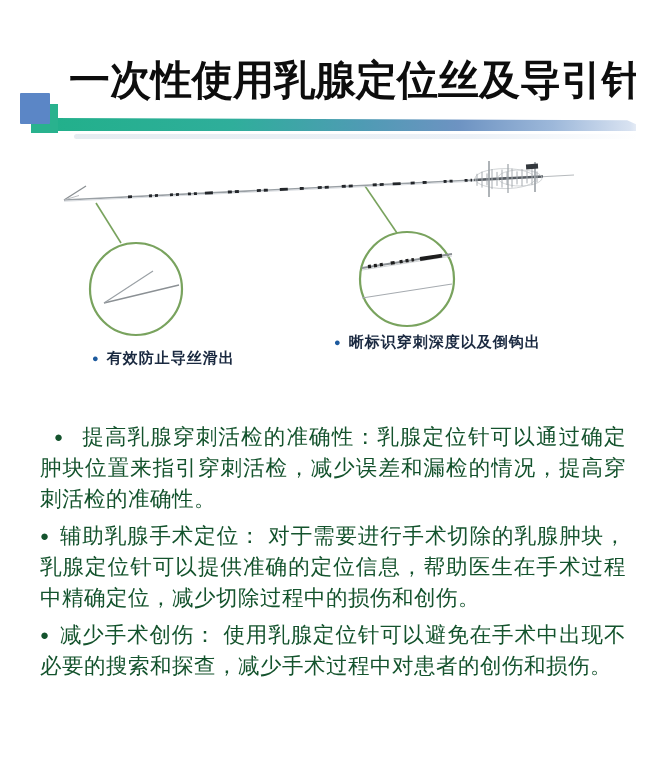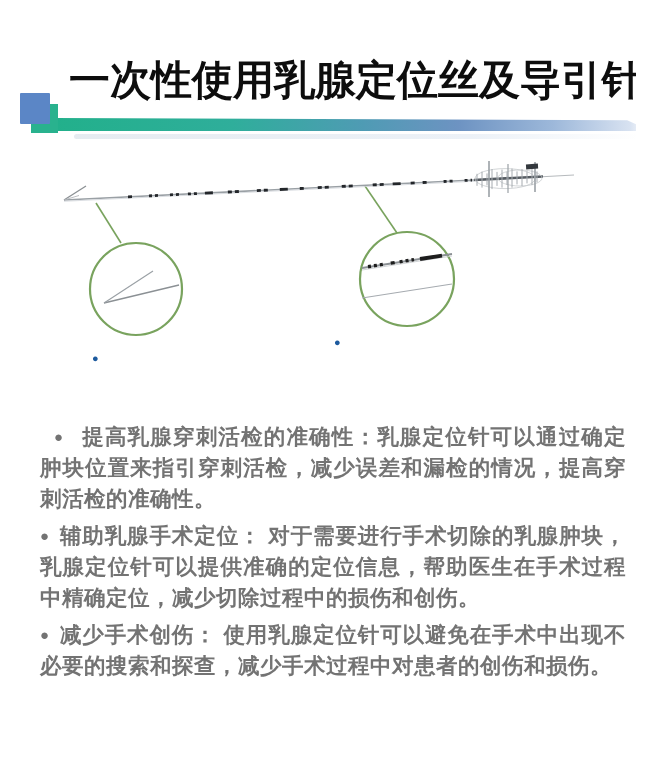--- a/index.html
+++ b/index.html
@@ -35,21 +35,21 @@
   .caption .dot{
     font-size:11px;color:#1d5a9e;line-height:23px;margin-right:8px;
     font-family:"Liberation Sans","DejaVu Sans",sans-serif;
   }
   .caption .lines div{line-height:23px;letter-spacing:1px;}
   .caption-left{left:92px;top:347px;}
   .caption-right{left:334px;top:331px;}
   
   .benefits{position:absolute;left:40px;top:421px;width:586px;}
   .benefits p{
-    margin:0 0 5px 0;font-size:21.5px;font-weight:700;color:#737373;
+    margin:0 0 5px 0;font-size:21.5px;font-weight:400;color:#14532d;
     line-height:31px;letter-spacing:0.5px;text-align:justify;
   }
   .benefits p .b{font-size:15px;vertical-align:2px;margin-right:10px;}
   .benefits p.first{text-indent:14px;}
   .benefits p.first .b{margin-right:18px;}
 </style>
 </head>
 <body>
 
 <div class="page">
@@ -111,26 +111,28 @@
       <line x1="362" y1="130" x2="452" y2="116" stroke="#c6cacd" stroke-width="0.8"></line>
       <line x1="368" y1="126.7" x2="414" y2="119.6" stroke="#1d1d1d" stroke-width="3.4" stroke-dasharray="3 3 3 3 3 8 4 5"></line>
       <line x1="420" y1="119" x2="442" y2="115.6" stroke="#1d1d1d" stroke-width="3.8"></line>
       <line x1="362" y1="158" x2="452" y2="144" stroke="#a6abb0" stroke-width="1.1"></line>
     </g>
   </svg>
 
   <div class="caption caption-left">
     <span class="dot">●</span>
     <div class="lines">
+      <div>有效防止导丝滑出</div>
     </div>
   </div>
 
   <div class="caption caption-right">
     <span class="dot">●</span>
     <div class="lines">
+      <div>晰标识穿刺深度以及倒钩出</div>
     </div>
   </div>
 
   <div class="benefits">
     <p class="first"><span class="b">●</span><span>提高乳腺穿刺活检的准确性：乳腺定位针可以通过确定肿块位置来指引穿刺活检，减少误差和漏检的情况，提高穿刺活检的准确性。</span></p>
     <p><span class="b">●</span><span>辅助乳腺手术定位： 对于需要进行手术切除的乳腺肿块，乳腺定位针可以提供准确的定位信息，帮助医生在手术过程中精确定位，减少切除过程中的损伤和创伤。</span></p>
     <p><span class="b">●</span><span>减少手术创伤： 使用乳腺定位针可以避免在手术中出现不必要的搜索和探查，减少手术过程中对患者的创伤和损伤。</span></p>
   </div>
 
 </div>

